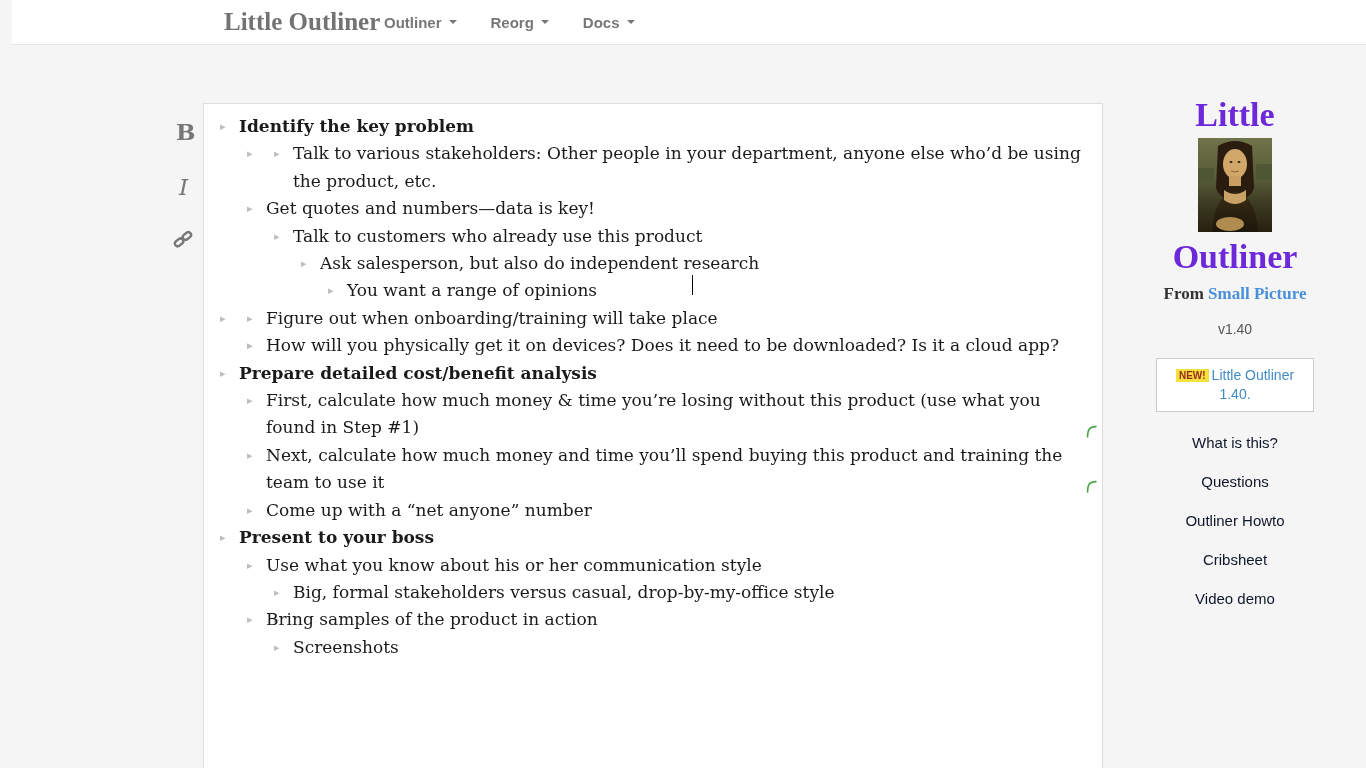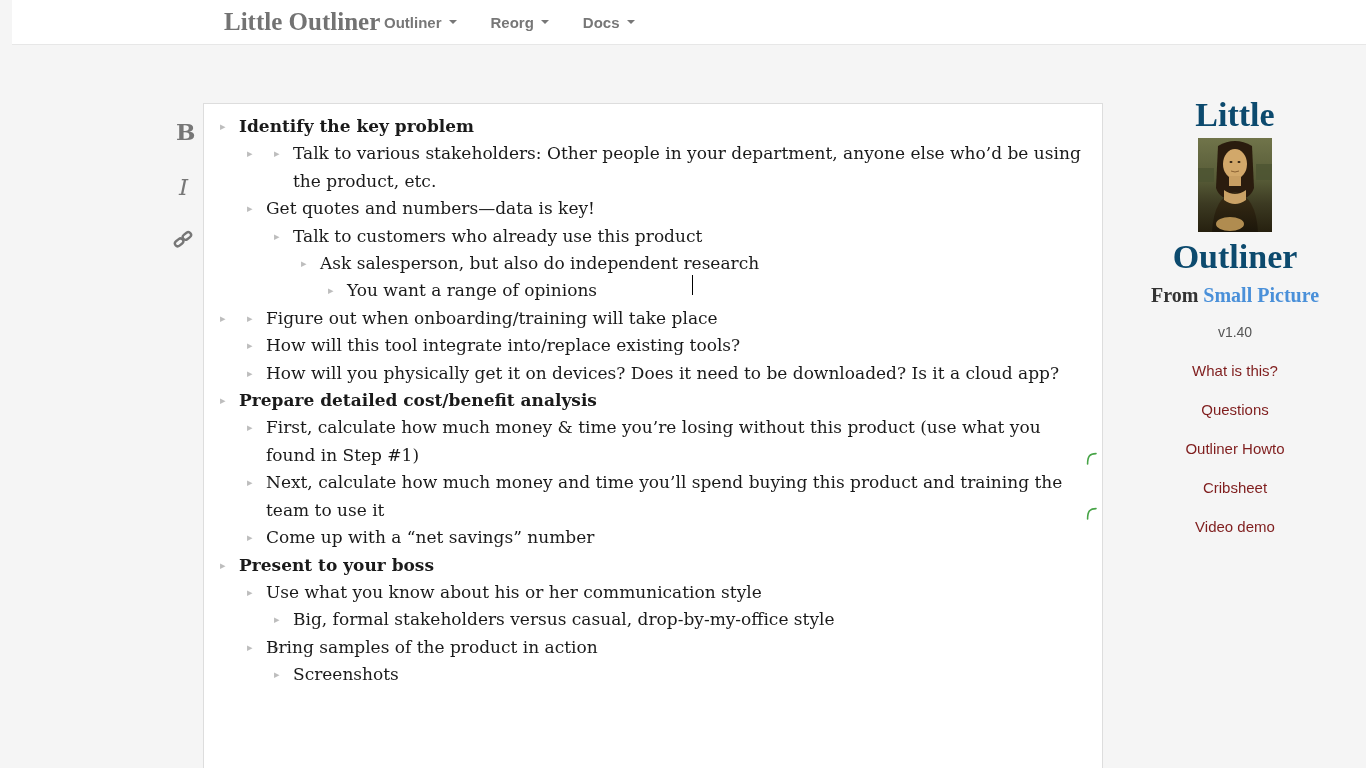--- a/index.html
+++ b/index.html
@@ -28,31 +28,31 @@
            background:#fff; border:1px solid #ddd; padding:9px 0 0 0; }
   .orow { position:relative; font-family:"DejaVu Serif","Liberation Serif",serif; font-size:17px;
           line-height:27.4px; color:#1a1a1a; padding-right:20px; }
   .orow.b { font-weight:700; }
   .tri { position:absolute; top:0px; font-size:11px; line-height:27.4px; color:#bdbdbd; cursor:pointer; }
   .wrapmark { position:absolute; right:5px; bottom:4px; line-height:0; }
   .text-caret { position:absolute; left:692px; top:275px; width:1px; height:20px; background:#000; }
 
   
   .sidebar { position:absolute; left:1104px; top:96px; width:262px; text-align:center; }
-  .side-title { font-family:cursive; font-weight:700; font-size:34px; color:#0c4a6e; line-height:1.1; cursor:pointer; }
+  .side-title { font-family:cursive; font-weight:700; font-size:34px; color:#6d28d9; line-height:1.1; cursor:pointer; }
   .monalisa { display:block; margin:5px auto 6px auto; width:74px; height:94px; }
-  .fromline { margin-top:8px; font-family:cursive; font-weight:700; font-size:20px; color:#333; }
+  .fromline { margin-top:8px; font-family:cursive; font-weight:700; font-size:17px; color:#333; }
   .fromline .bluelink { color:#4a90d9; cursor:pointer; }
   .version { margin-top:17px; font-size:14px; color:#555; }
   .newbox { margin:21px auto 0 auto; width:158px; background:#fff; border:1px solid #ccc;
             padding:7px 6px; font-size:14px; line-height:1.35; color:#428bca; cursor:pointer; }
   .newbadge { background:#f5e13d; color:#9a2b1f; font-weight:700; font-size:10px; padding:1px 3px;
               margin-right:3px; vertical-align:1px; }
   .sidelinks { margin-top:6px; }
-  .sidelink { margin-top:22px; font-size:15px; color:#7f1d1d; cursor:pointer; }
+  .sidelink { margin-top:22px; font-size:15px; color:#0f172a; cursor:pointer; }
 </style>
 </head>
 <body>
 
 <div class="page">
 
   <div class="navbar">
     <div class="brand">Little Outliner</div>
     <div class="navmenus">
         <div class="navmenu">
@@ -85,30 +85,30 @@
     <div>
         <div class="orow b" style="padding-left: 35px;"><span class="tri" style="left: 16px;">▸</span><span>Identify the key problem</span></div>
         <div class="orow" style="padding-left: 62px;"><span class="tri" style="left: 43px;">▸</span></div>
         <div class="orow" style="padding-left: 89px;"><span class="tri" style="left: 70px;">▸</span><span>Talk to various stakeholders: Other people in your department, anyone else who’d be using the product, etc.</span></div>
         <div class="orow" style="padding-left: 62px;"><span class="tri" style="left: 43px;">▸</span><span>Get quotes and numbers—data is key!</span></div>
         <div class="orow" style="padding-left: 89px;"><span class="tri" style="left: 70px;">▸</span><span>Talk to customers who already use this product</span></div>
         <div class="orow" style="padding-left: 116px;"><span class="tri" style="left: 97px;">▸</span><span>Ask salesperson, but also do independent research</span></div>
         <div class="orow" style="padding-left: 143px;"><span class="tri" style="left: 124px;">▸</span><span>You want a range of opinions</span></div>
         <div class="orow b" style="padding-left: 35px;"><span class="tri" style="left: 16px;">▸</span></div>
         <div class="orow" style="padding-left: 62px;"><span class="tri" style="left: 43px;">▸</span><span>Figure out when onboarding/training will take place</span></div>
-        <div class="orow" style="padding-left: 62px;"><span class="tri" style="left: 43px;">▸</span><span>How will this tool integrate into/replace existing tools?</span></div>
+        <div class="orow" style="padding-left: 62px;"><span class="tri" style="left: 43px;">▸</span></div>
         <div class="orow" style="padding-left: 62px;"><span class="tri" style="left: 43px;">▸</span><span>How will you physically get it on devices? Does it need to be downloaded? Is it a cloud app?</span></div>
         <div class="orow b" style="padding-left: 35px;"><span class="tri" style="left: 16px;">▸</span><span>Prepare detailed cost/benefit analysis</span></div>
         <div class="orow" style="padding-left: 62px;"><span class="tri" style="left: 43px;">▸</span><span>First, calculate how much money &amp; time you’re losing without this product (use what you found in Step #1)</span><span class="wrapmark"><svg width="12" height="14" viewBox="0 0 12 14">
               <path d="M2.6 13 C2.6 5.5, 4.5 2.6, 11 2.6" stroke="#47a447" stroke-width="1.6" fill="none" stroke-linecap="round"></path>
             </svg></span></div>
         <div class="orow" style="padding-left: 62px;"><span class="tri" style="left: 43px;">▸</span><span>Next, calculate how much money and time you’ll spend buying this product and training the team to use it</span><span class="wrapmark"><svg width="12" height="14" viewBox="0 0 12 14">
               <path d="M2.6 13 C2.6 5.5, 4.5 2.6, 11 2.6" stroke="#47a447" stroke-width="1.6" fill="none" stroke-linecap="round"></path>
             </svg></span></div>
-        <div class="orow" style="padding-left: 62px;"><span class="tri" style="left: 43px;">▸</span><span>Come up with a “net savings” number</span></div>
+        <div class="orow" style="padding-left: 62px;"><span class="tri" style="left: 43px;">▸</span><span>Come up with a “net anyone” number</span></div>
         <div class="orow b" style="padding-left: 35px;"><span class="tri" style="left: 16px;">▸</span><span>Present to your boss</span></div>
         <div class="orow" style="padding-left: 62px;"><span class="tri" style="left: 43px;">▸</span><span>Use what you know about his or her communication style</span></div>
         <div class="orow" style="padding-left: 89px;"><span class="tri" style="left: 70px;">▸</span><span>Big, formal stakeholders versus casual, drop-by-my-office style</span></div>
         <div class="orow" style="padding-left: 89px;"><span class="tri" style="left: 70px;">▸</span></div>
         <div class="orow" style="padding-left: 62px;"><span class="tri" style="left: 43px;">▸</span><span>Bring samples of the product in action</span></div>
         <div class="orow" style="padding-left: 89px;"><span class="tri" style="left: 70px;">▸</span><span>Screenshots</span></div>
       </div>
   </div>
   <div class="text-caret"></div>
 
@@ -138,20 +138,23 @@
       <rect x="31" y="38" width="12" height="10" fill="#c89e62"></rect>
       <path d="M14 94 Q16 58 37 54 Q58 58 60 94 Z" fill="url(#dressGrad)"></path>
       <path d="M26 52 Q37 60 48 52 L48 62 Q37 70 26 62 Z" fill="#caa266"></path>
       <ellipse cx="32" cy="86" rx="14" ry="7" fill="#b08c50"></ellipse>
     </svg>
     <div class="side-title">Outliner</div>
     <div class="fromline">
       <span>From </span><span class="bluelink">Small Picture</span>
     </div>
     <div class="version">v1.40</div>
+    <div class="newbox">
+      <span class="newbadge">NEW!</span><span>Little Outliner 1.40.</span>
+    </div>
     <div class="sidelinks">
         <div class="sidelink">What is this?</div>
         <div class="sidelink">Questions</div>
         <div class="sidelink">Outliner Howto</div>
         <div class="sidelink">Cribsheet</div>
         <div class="sidelink">Video demo</div>
       </div>
   </div>
 
 </div>

